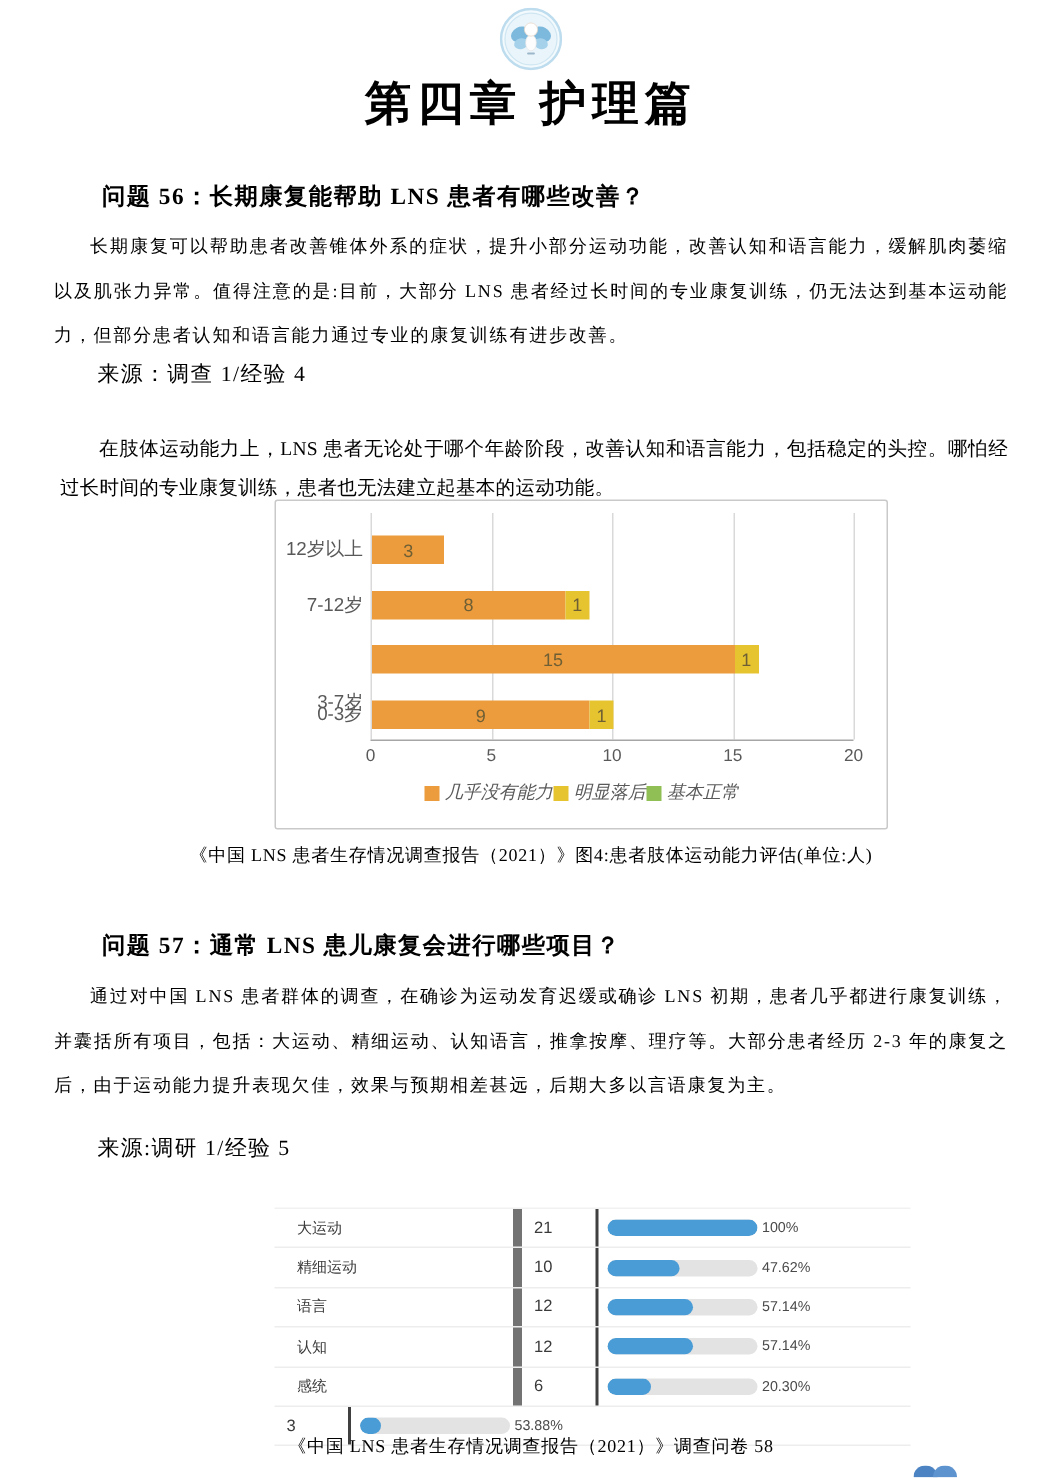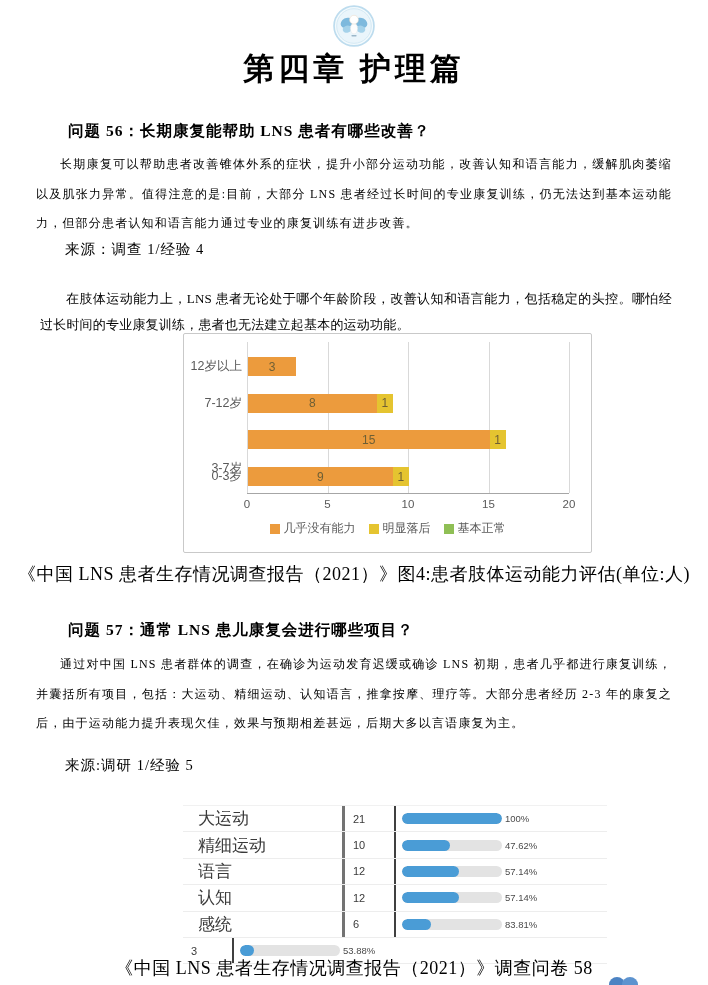--- a/index.html
+++ b/index.html
@@ -27,49 +27,49 @@
   .source-p{position:absolute;left:36px;margin:0;font-size:14.5px;letter-spacing:1px;
             text-indent:2em;}
   .source1{top:240px;}
   .source2{top:756px;}
 
   
   .note-p{position:absolute;left:40px;right:36px;top:286px;margin:0;font-size:13px;
           line-height:26px;text-align:justify;text-indent:2em;letter-spacing:0.2px;}
 
   
-  .caption{position:absolute;left:0;right:0;margin:0;text-align:center;font-size:18px;
+  .caption{position:absolute;left:0;right:0;margin:0;text-align:center;font-size:12px;
            letter-spacing:0.5px;}
   .cap1{top:562px;}
   .cap2{top:956px;}
 
   
   .chart1{position:absolute;left:183px;top:333px;width:407px;height:218px;
           border:1px solid #c9c9c9;border-radius:2px;background:#fff;
           font-family:"Liberation Sans","DejaVu Sans",sans-serif;}
   .c1-grid{position:absolute;top:8px;height:151px;width:1px;background:#d9d9d9;}
   .c1-axis{position:absolute;top:159px;left:63px;width:322px;height:1px;background:#a6a6a6;}
   .c1-row{position:absolute;left:64px;height:19px;display:flex;}
   .c1-seg{height:19px;display:flex;align-items:center;justify-content:center;
           font-size:12px;color:#6e5f35;}
   .c1-cat{position:absolute;left:0;width:58px;height:19px;line-height:19px;
           text-align:right;font-size:12.5px;color:#595959;}
   .c1-tick{position:absolute;top:164px;width:26px;margin-left:-13px;text-align:center;
            font-size:11.5px;color:#595959;}
   .c1-legend{position:absolute;left:0;right:0;top:186px;display:flex;
-             justify-content:center;gap:13px;}
+             justify-content:center;font-style:italic;}
   .c1-leg-item{display:flex;align-items:center;gap:4px;font-size:12px;color:#595959;}
   .c1-leg-sq{width:10px;height:10px;display:inline-block;}
 
   
   .chart2{position:absolute;left:183px;top:805px;width:424px;
           font-family:"Liberation Sans","DejaVu Sans",sans-serif;border-top:1px solid #f1f1f1;}
   .c2-row{height:25.4px;display:flex;align-items:center;border-bottom:1px solid #ededed;}
-  .c2-label{width:144px;padding-left:15px;font-size:17px;color:#3a3a3a;height:100%;
-            display:flex;align-items:center;border-right:3px solid #737373;}
+  .c2-label{width:144px;padding-left:15px;font-size:10px;color:#3a3a3a;height:100%;
+            display:flex;align-items:center;border-right:6px solid #737373;}
   .c2-count{width:41px;padding-left:8px;font-size:11px;color:#3a3a3a;height:100%;
             display:flex;align-items:center;border-right:2px solid #404040;}
   .c2-barcell{flex:1;display:flex;align-items:center;padding-left:6px;}
   .c2-track{position:relative;width:100px;height:11px;border-radius:5.5px;
             background:#e3e3e3;overflow:hidden;}
   .c2-fill{position:absolute;left:0;top:0;bottom:0;border-radius:5.5px;background:#4a9cd6;}
   .c2-pct{margin-left:3px;font-size:9.5px;color:#4a4a4a;white-space:nowrap;}
 
   
   .corner{position:absolute;right:69px;bottom:0;width:30px;height:8px;overflow:hidden;}
@@ -197,21 +197,21 @@
           <span class="c2-pct">57.14%</span>
         </div>
       </div>
       <div class="c2-row">
         <div class="c2-label">感统</div>
         <div class="c2-count">6</div>
         <div class="c2-barcell">
           <div class="c2-track" style="background: rgb(227, 227, 227);">
             <div class="c2-fill" style="width: 28.57%; background: rgb(74, 156, 214);"></div>
           </div>
-          <span class="c2-pct">83.81%</span>
+          <span class="c2-pct">20.30%</span>
         </div>
       </div>
       <div class="c2-row">
         <div class="c2-count">3</div>
         <div class="c2-barcell">
           <div class="c2-track" style="background: rgb(227, 227, 227);">
             <div class="c2-fill" style="width: 14.29%; background: rgb(74, 156, 214);"></div>
           </div>
           <span class="c2-pct">53.88%</span>
         </div>

